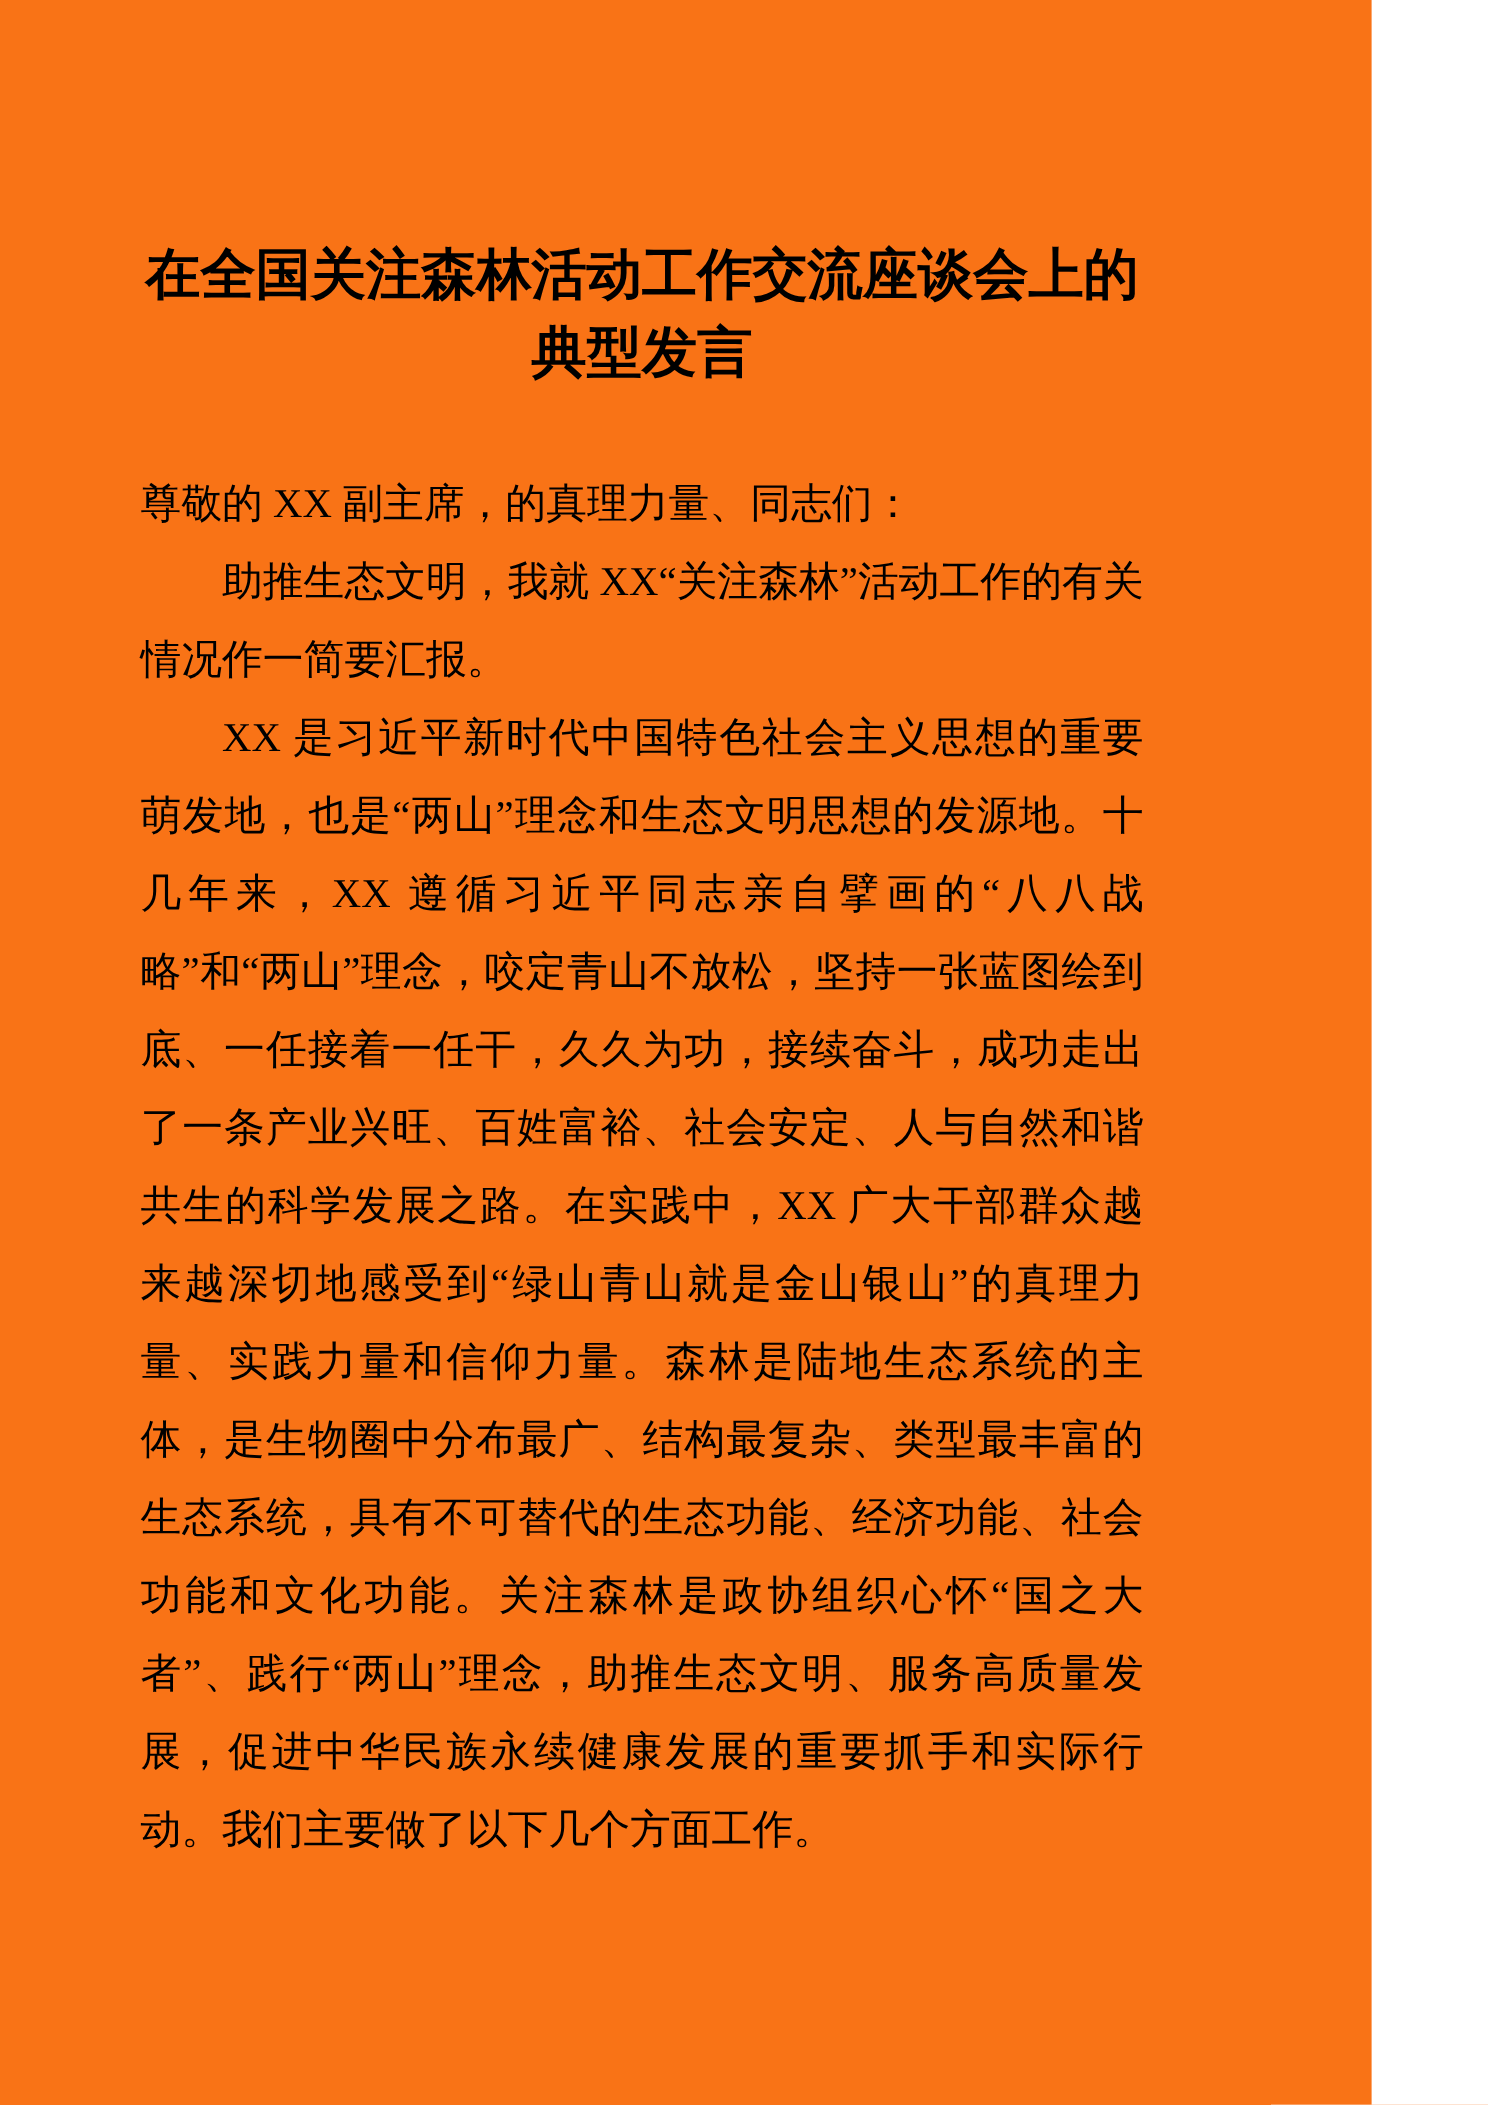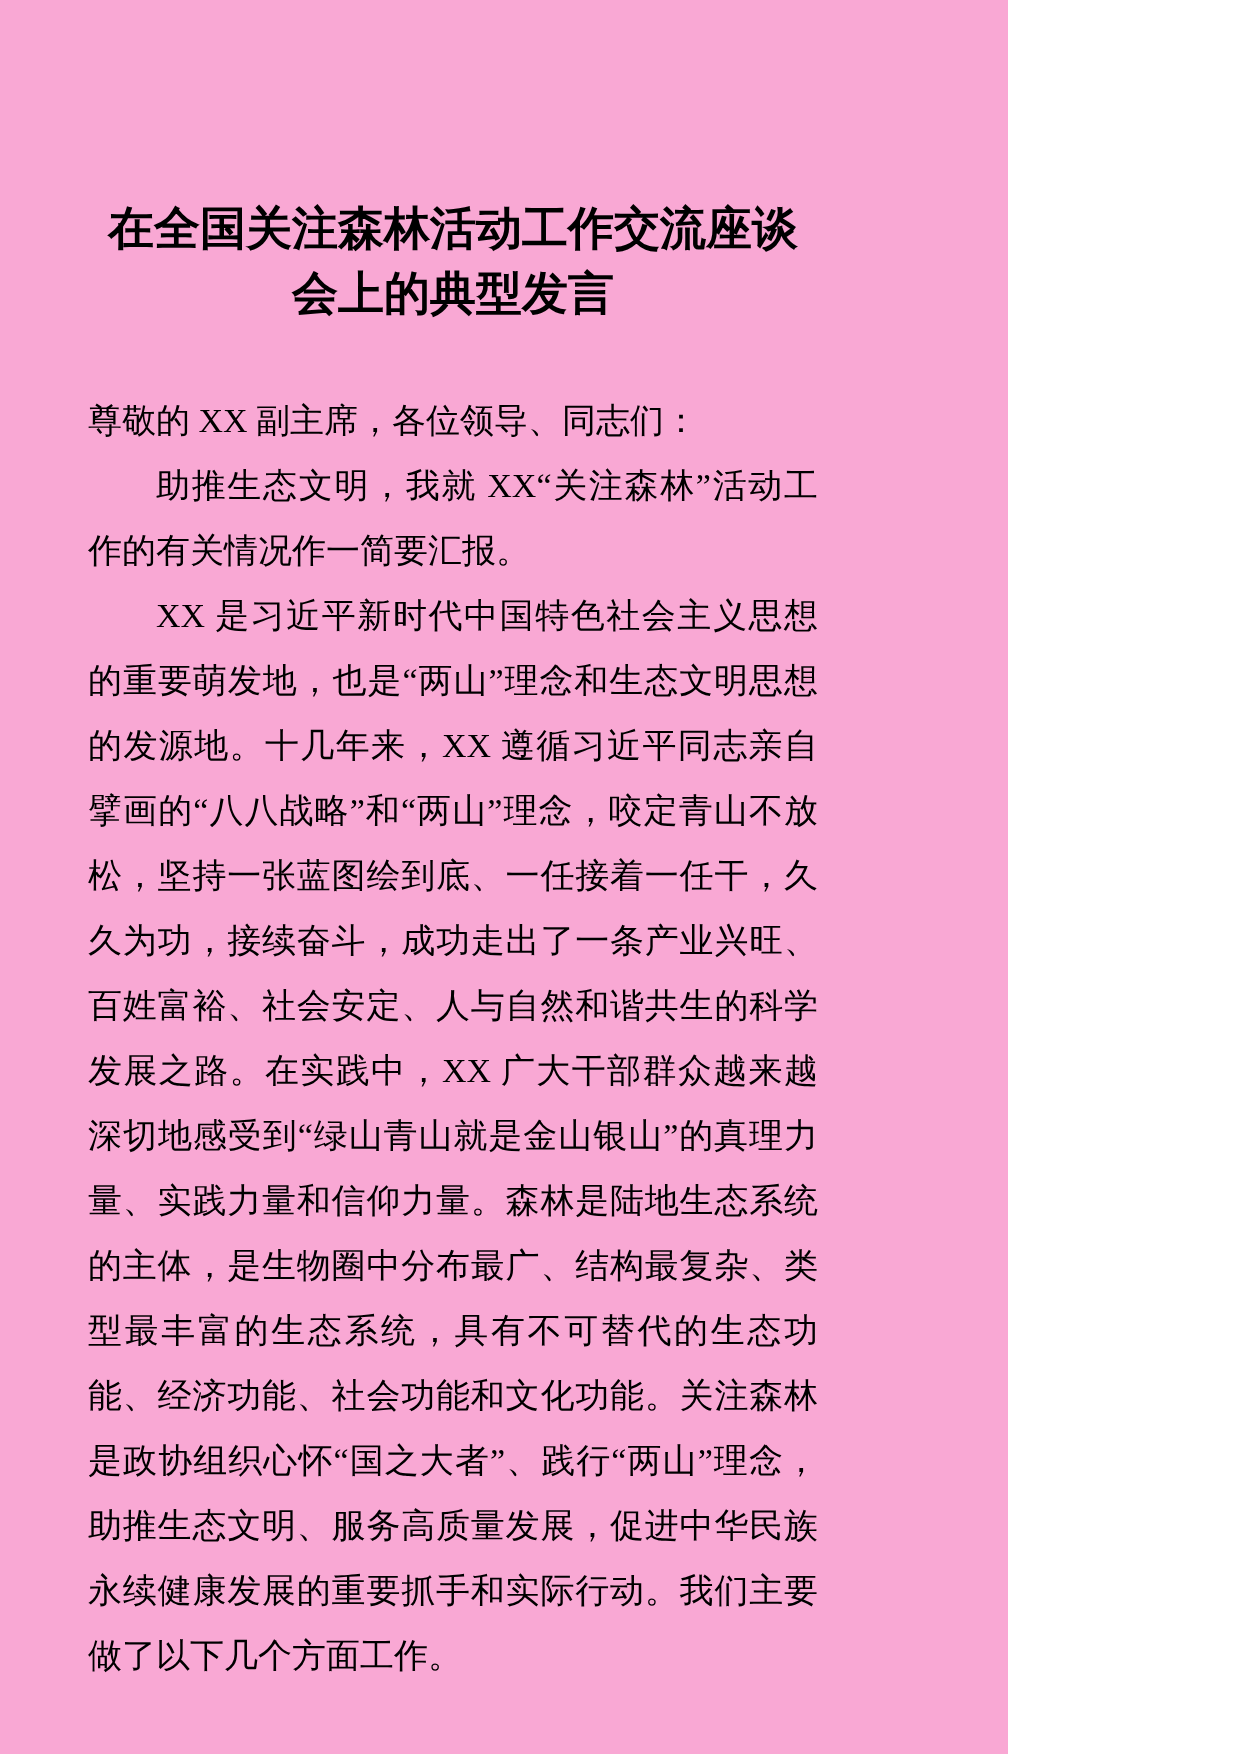--- a/index.html
+++ b/index.html
@@ -7,24 +7,24 @@
     padding: 0;
   }
   body {
     width: 1240px;
     height: 1754px;
     background: #ffffff;
     overflow: hidden;
   }
   .page {
     box-sizing: border-box;
-    width: 1008px;
+    width: 1143px;
     height: 1754px;
-    padding: 196px 190px 40px 88px;
-    background: #f9a8d4;
+    padding: 196px 190px 40px 117px;
+    background: #f97316;
   }
   .doc-title {
     font-family: "DejaVu Sans", sans-serif;
     font-weight: 700;
     font-size: 46px;
     line-height: 65px;
     color: #000000;
     text-align: center;
     margin: 0 0 62px 0;
   }
@@ -43,17 +43,17 @@
   .para-noindent {
     text-indent: 0;
   }
 </style>
 </head>
 <body>
 
 <div class="page">
   <h1 class="doc-title">在全国关注森林活动工作交流座谈会上的典型发言</h1>
   <div class="doc-body">
-    <p class="para para-noindent">尊敬的 XX 副主席，各位领导、同志们：</p>
+    <p class="para para-noindent">尊敬的 XX 副主席，的真理力量、同志们：</p>
     <p class="para">助推生态文明，我就 XX“关注森林”活动工作的有关情况作一简要汇报。</p>
     <p class="para">XX 是习近平新时代中国特色社会主义思想的重要萌发地，也是“两山”理念和生态文明思想的发源地。十几年来，XX 遵循习近平同志亲自擘画的“八八战略”和“两山”理念，咬定青山不放松，坚持一张蓝图绘到底、一任接着一任干，久久为功，接续奋斗，成功走出了一条产业兴旺、百姓富裕、社会安定、人与自然和谐共生的科学发展之路。在实践中，XX 广大干部群众越来越深切地感受到“绿山青山就是金山银山”的真理力量、实践力量和信仰力量。森林是陆地生态系统的主体，是生物圈中分布最广、结构最复杂、类型最丰富的生态系统，具有不可替代的生态功能、经济功能、社会功能和文化功能。关注森林是政协组织心怀“国之大者”、践行“两山”理念，助推生态文明、服务高质量发展，促进中华民族永续健康发展的重要抓手和实际行动。我们主要做了以下几个方面工作。</p>
   </div>
 </div>
 
 </body></html>

